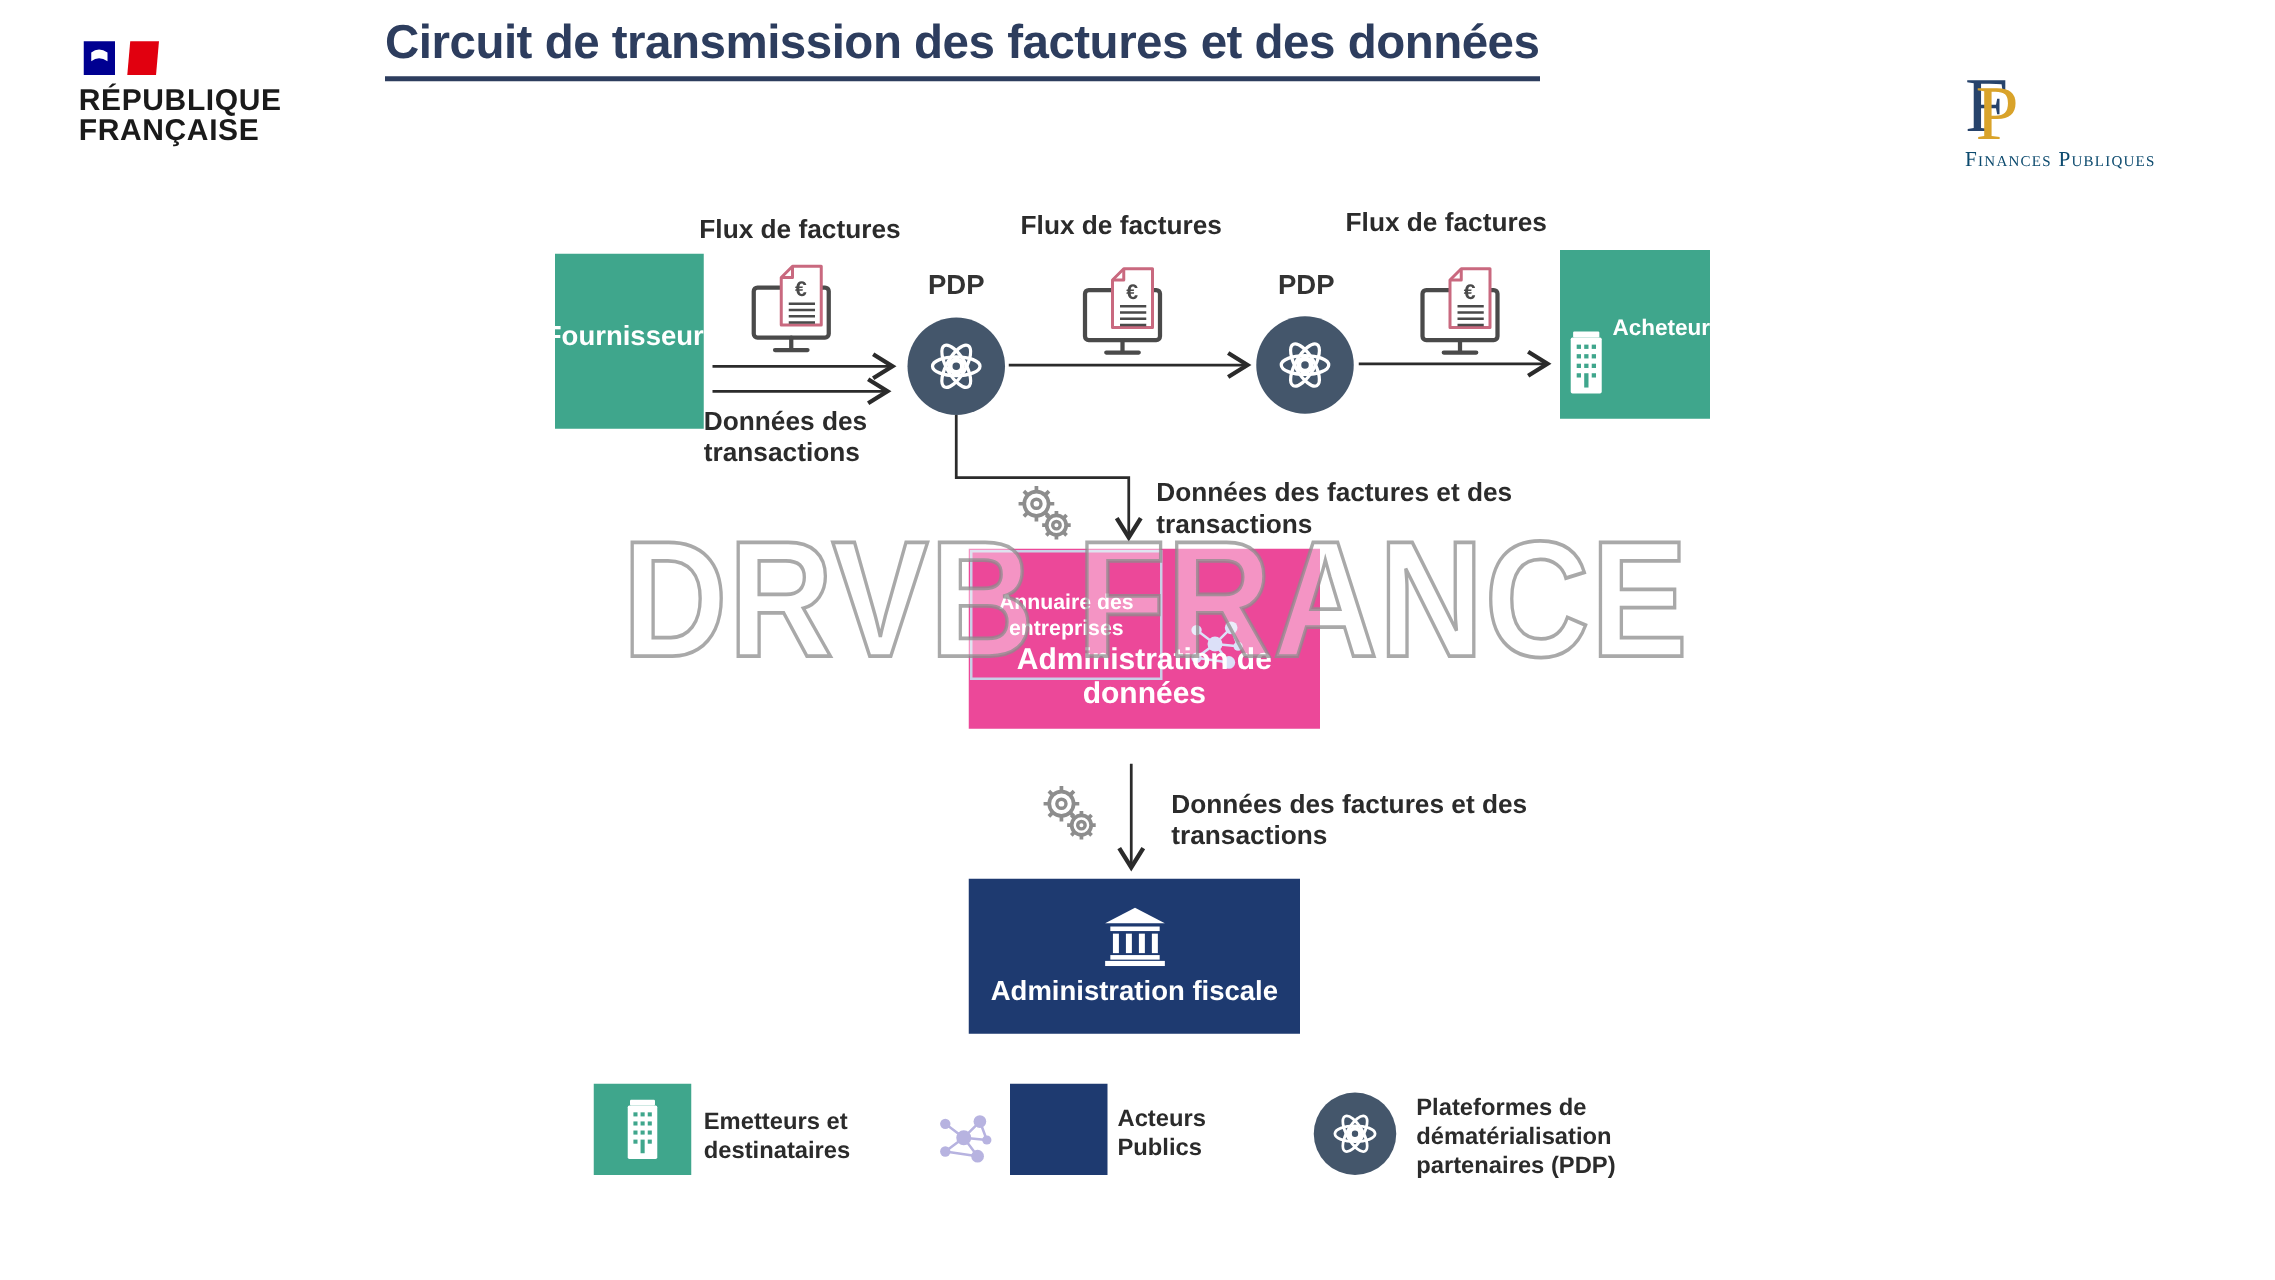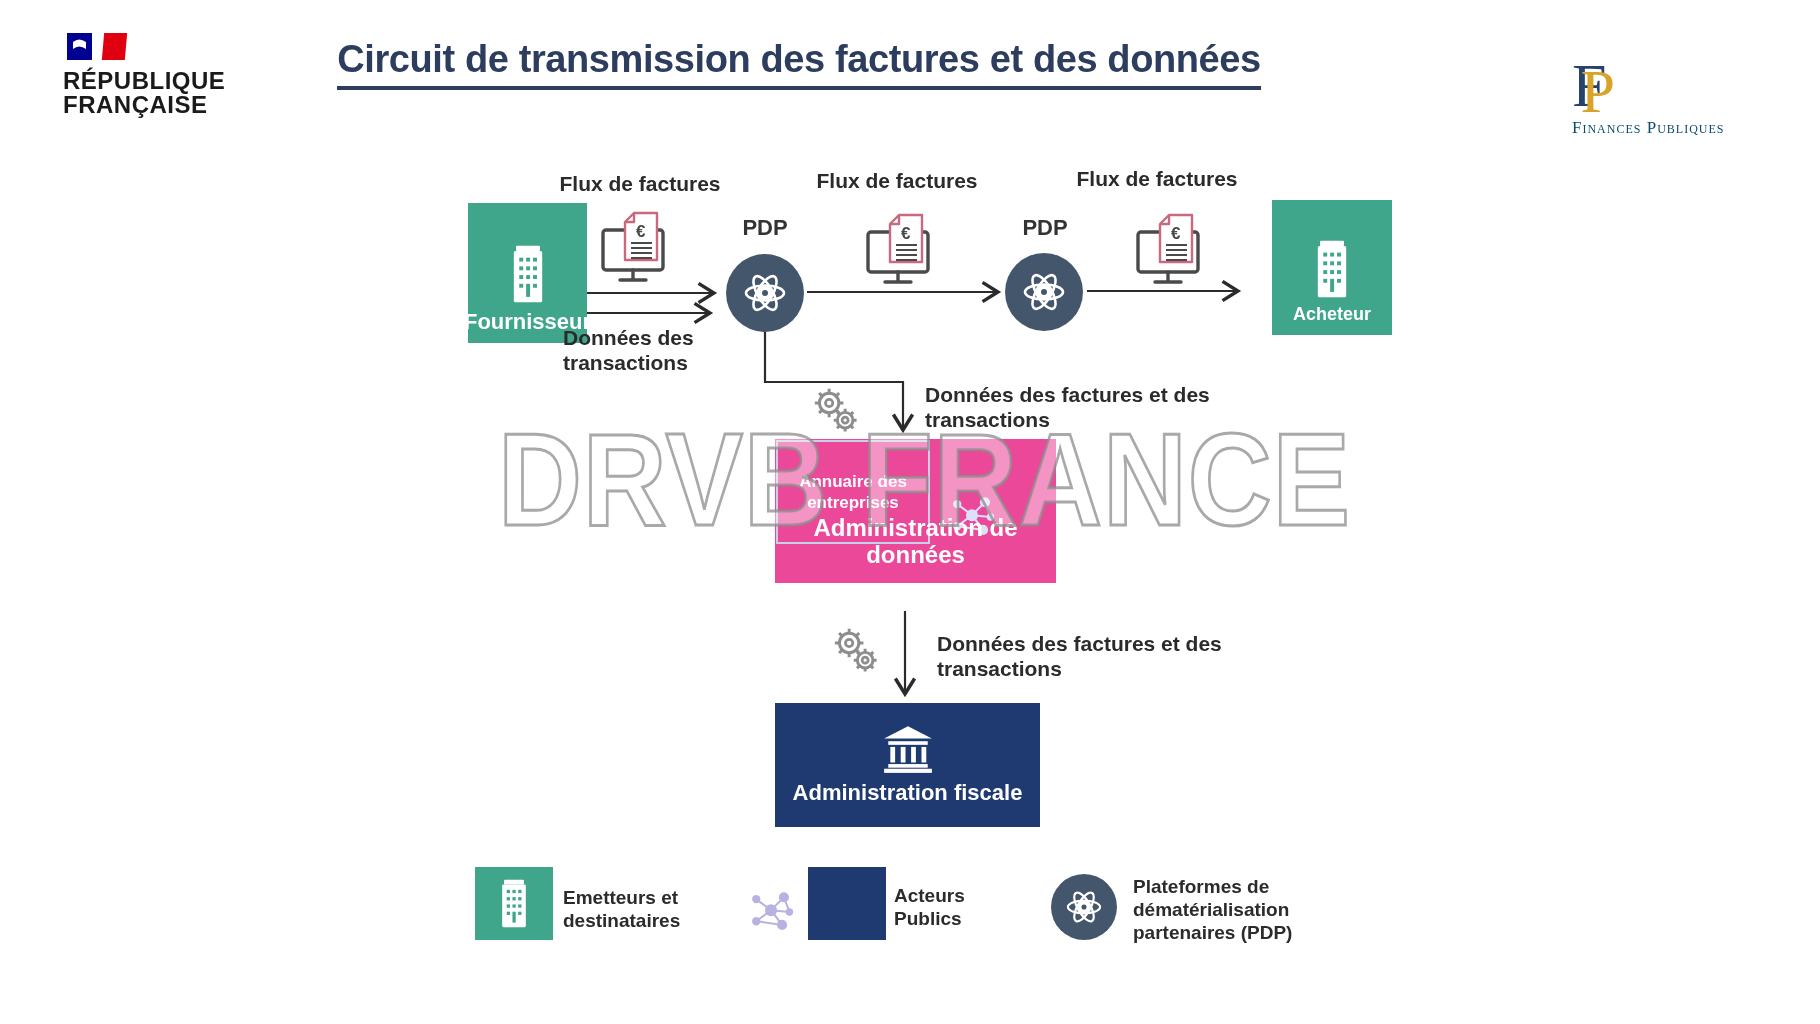--- a/index.html
+++ b/index.html
@@ -9,39 +9,39 @@
   
   .marianne{position:absolute;left:63px;top:33px;}
   .flag{display:flex;align-items:flex-start;height:30px;margin-left:4px;}
   .flag-blue{width:25px;height:27px;background:#000091;position:relative;}
   .flag-blue svg{position:absolute;inset:0;}
   .flag-gap{width:11px;}
   .flag-red{width:23px;height:27px;background:#E1000F;transform:skewX(-5deg);}
   .rf-name{margin-top:6px;font-weight:bold;font-size:24px;line-height:1.02;color:#1a1a1a;letter-spacing:.5px;}
   .motto{margin-top:9px;font-family:"Liberation Serif",serif;font-style:italic;font-size:13.5px;color:#2f2f2f;line-height:1.3;}
 
-  .title-wrap{position:absolute;left:308px;top:38px;width:982px;text-align:center;}
+  .title-wrap{position:absolute;left:308px;top:13px;width:982px;}
   .title{display:inline-block;font-size:38px;font-weight:bold;color:#2D3D5E;letter-spacing:-.4px;
          border-bottom:4px solid #2D3D5E;padding-bottom:5px;}
 
   .fp-logo{position:absolute;left:1572px;top:52px;width:168px;text-align:left;}
   .fp-mono{height:66px;line-height:66px;font-family:"Liberation Serif",serif;font-weight:normal;}
   .fp-f{font-size:62px;color:#27436B;}
   .fp-p{font-size:62px;color:#D9A32A;position:relative;left:-26px;top:6px;}
   .fp-label{margin-top:0;font-family:"Liberation Serif",serif;font-variant:small-caps;font-size:17px;
             color:#0c4a6e;letter-spacing:1px;}
 
   
   .connectors{position:absolute;left:0;top:0;z-index:1;}
   .conn{stroke:#2b2b2b;stroke-width:2.2;fill:none;}
 
   
   .abs{position:absolute;z-index:2;}
-  .teal-box{background:#3FA68C;color:#fff;display:flex;flex-direction:column;align-items:center;
-            justify-content:flex-end;margin-left:24px;}
+  .teal-box{background:#3FA68C;color:#fff;display:flex;flex-direction:row;align-items:center;
+            justify-content:flex-end;}
   .teal-box .bicon{margin:auto auto 4px auto;}
   .node-label{font-weight:bold;text-align:center;}
   .fournisseur{left:444px;top:203px;width:119px;height:140px;padding-bottom:8px;box-sizing:border-box;}
   .fournisseur .node-label{font-size:22px;}
   .acheteur{left:1248px;top:200px;width:120px;height:135px;padding-bottom:10px;box-sizing:border-box;}
   .acheteur .node-label{font-size:18px;}
 
   .flux{position:absolute;z-index:2;transform:translateX(-50%);font-size:21px;font-weight:600;white-space:nowrap;color:#2b2b2b;}
   .pdp-label{position:absolute;z-index:2;transform:translateX(-50%);font-size:22px;font-weight:bold;color:#333;}
 

